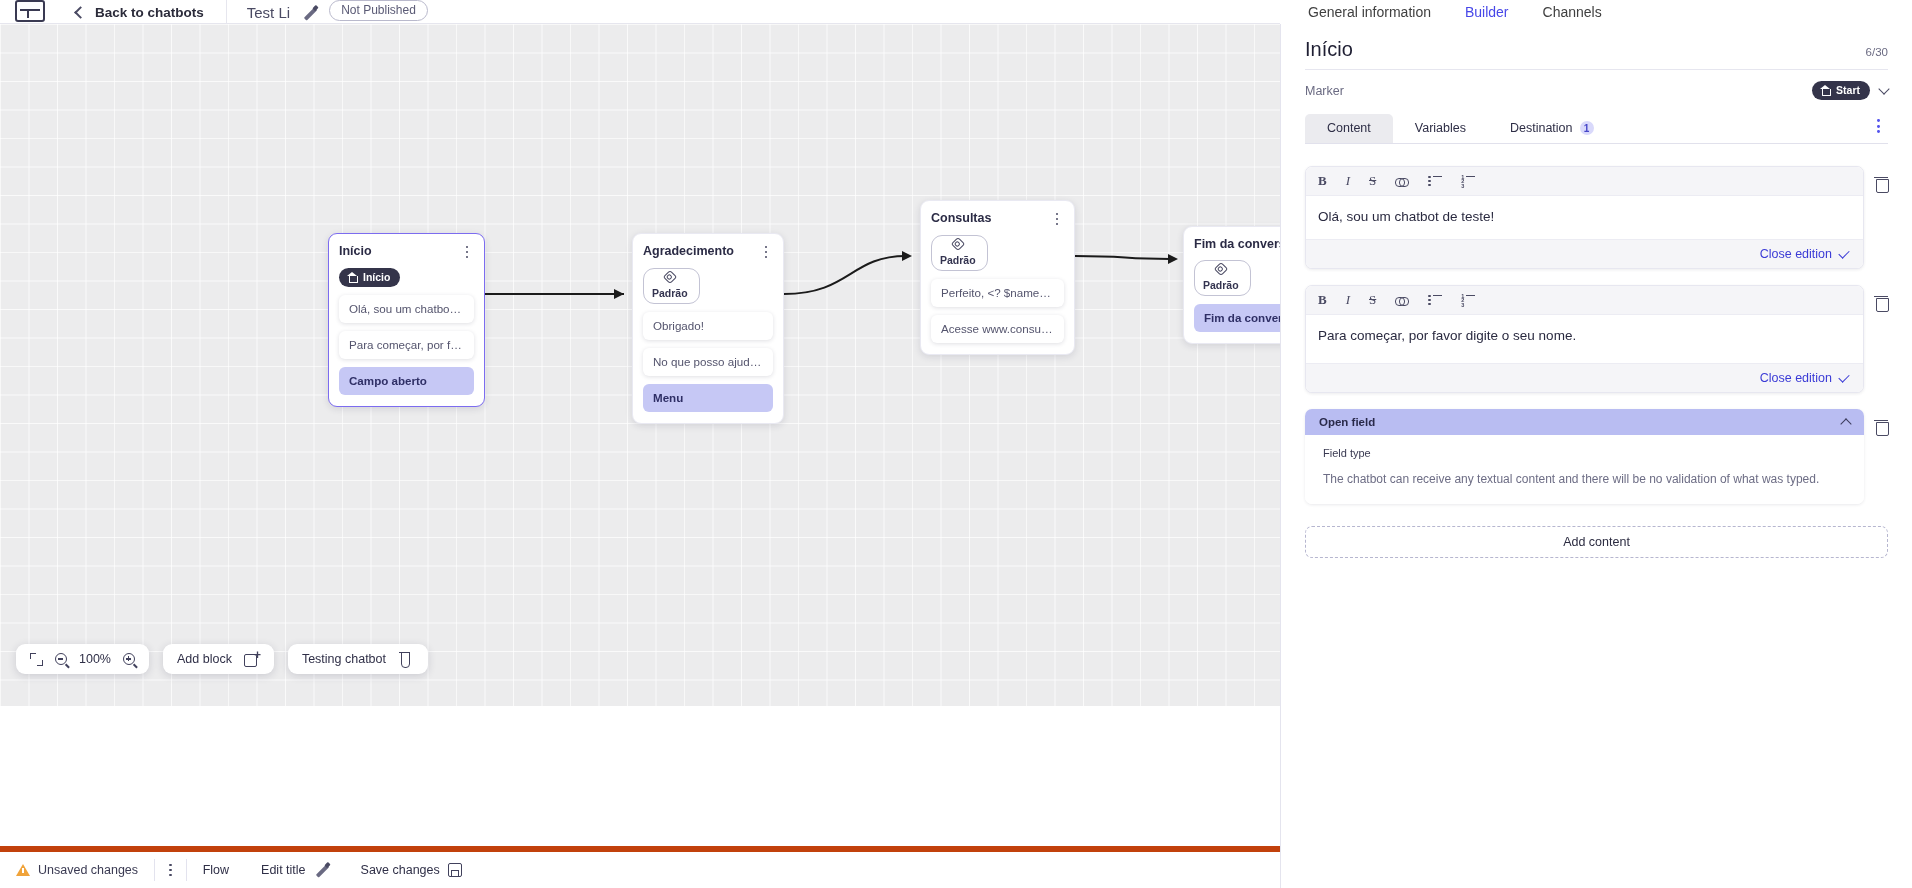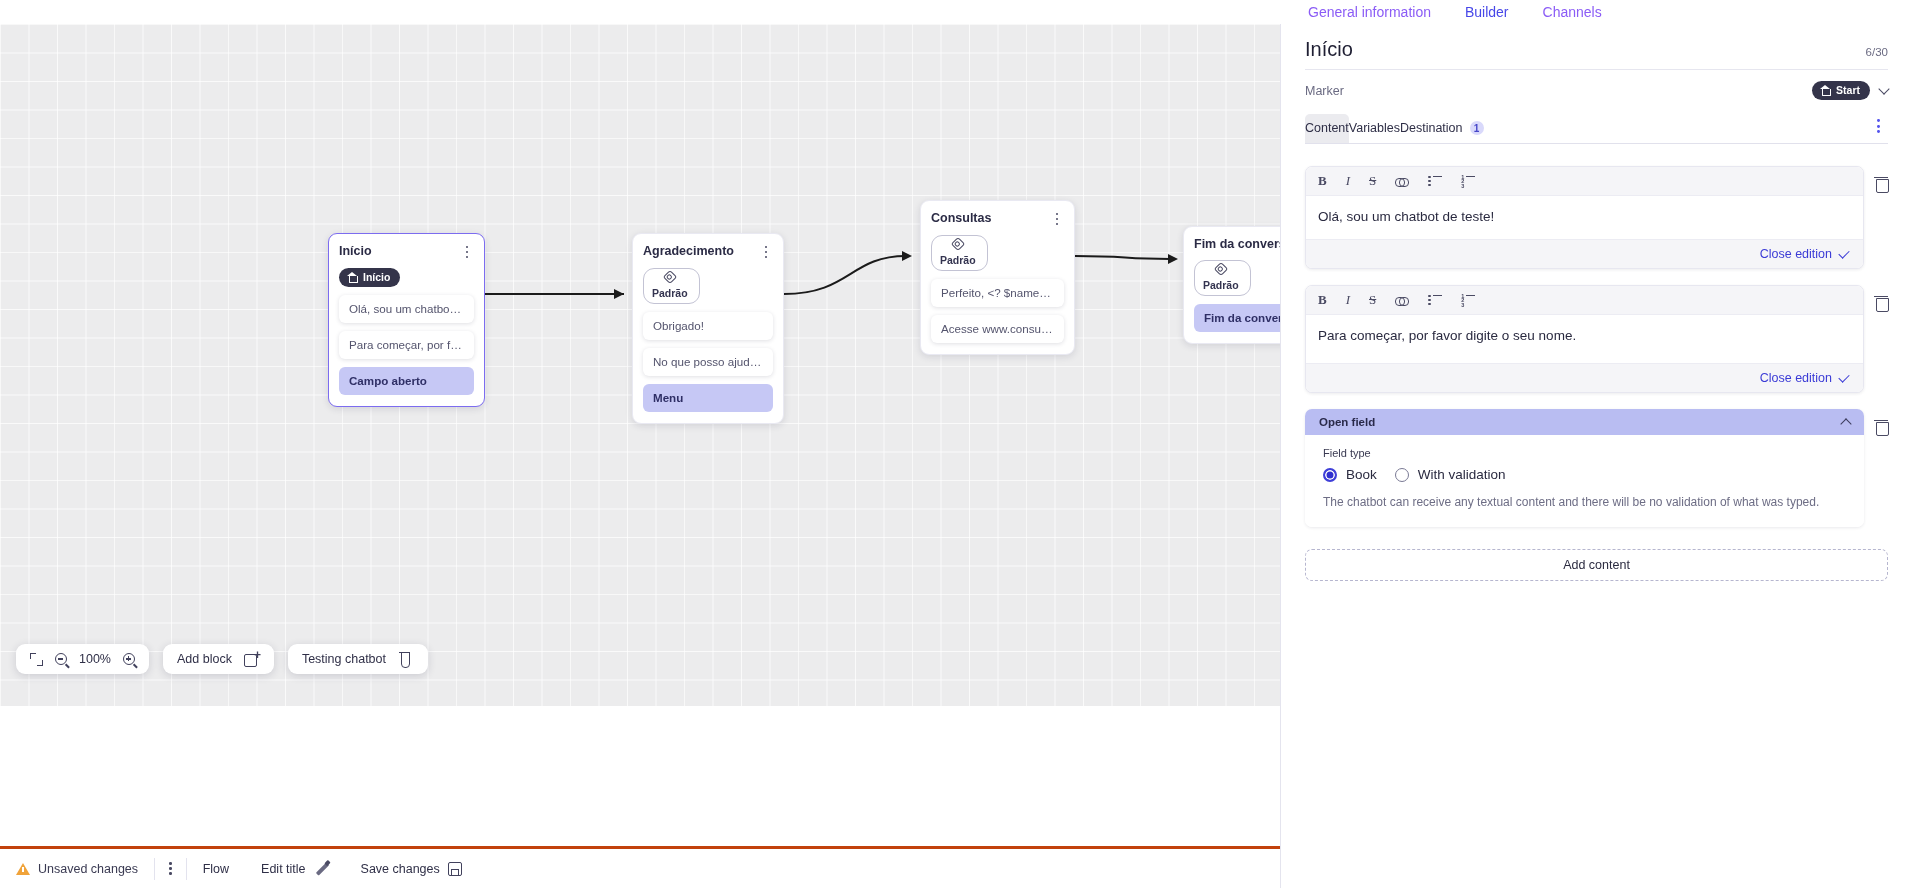--- a/index.html
+++ b/index.html
@@ -58,21 +58,21 @@
     font-size: 12px; padding: 2px 11px 3px; margin-bottom: 1px; background: #fff;
   }
 
   
   .rt-tabs {
     position: absolute; right: 0; top: 0; width: 632px; height: 28px;
     display: flex; align-items: flex-end; gap: 34px; padding: 0 40px 0 28px;
     background: #ffffff; z-index: 45;
   }
   .rt-tab {
-    font-size: 14px; color: #8b5cf6; padding-bottom: 6px; cursor: pointer;
+    font-size: 14px; color: #404040; padding-bottom: 6px; cursor: pointer;
     border-bottom: 2.5px solid transparent; white-space: nowrap;
   }
   .rt-tab.active { color: #4747e8; border-bottom-color: #4747e8; font-weight: 500; }
 
   
   .canvas {
     position: absolute; left: 0; top: 24px; width: 1281px; height: 682px;
     background-color: #ececed;
     background-image:
       linear-gradient(to right, rgba(255,255,255,.75) 1px, transparent 1px),
@@ -165,21 +165,21 @@
   }
   .flask-ico::before {
     content: ""; position: absolute; left: 3px; top: 0; width: 7px; height: 14px;
     border: 1.6px solid #41415c; border-radius: 0 0 4px 4px; border-top: 1.6px solid #41415c;
   }
   .flask-ico::after { content: ""; position: absolute; left: 1px; top: 0; width: 11px; height: 1.6px; background: #41415c; }
 
   
   .statusbar {
     position: absolute; left: 0; bottom: 0; width: 1281px; height: 42px;
-    background: #ffffff; border-top: 3px solid #c2410c;
+    background: #ffffff; border-top: 6px solid #c2410c;
     display: flex; align-items: center; gap: 0; z-index: 35;
   }
   .sb-unsaved { display: flex; align-items: center; gap: 8px; padding: 0 16px; font-size: 12.5px; color: #3a3a52; }
   .warn-ico { width: 0; height: 0; border-left: 7px solid transparent; border-right: 7px solid transparent;
               border-bottom: 12px solid #f0a33a; position: relative; }
   .warn-ico::after { content: ""; position: absolute; left: -1px; top: 4px; width: 2px; height: 5px; background: #fff; }
   .sb-div { width: 1px; height: 22px; background: #e3e3ee; }
   .sb-item { display: flex; align-items: center; gap: 8px; padding: 0 16px; font-size: 12.5px; color: #2f2f47; cursor: pointer; }
   .kebab-h { display: flex; flex-direction: column; gap: 2.5px; align-items: center; padding: 0 14px; cursor: pointer; }
   .kebab-h i { width: 2.6px; height: 2.6px; border-radius: 50%; background: #4a4a63; }
@@ -212,21 +212,21 @@
 
   .marker-row { display: flex; align-items: center; justify-content: space-between; margin-top: 11px; }
   .marker-label { font-size: 12.5px; color: #6a6a82; }
   .marker-ctl { display: flex; align-items: center; gap: 10px; }
   .chev-down { width: 8px; height: 8px; border-right: 1.8px solid #4a4a63; border-bottom: 1.8px solid #4a4a63;
                transform: rotate(45deg); margin-top: -3px; cursor: pointer; }
   .chev-up { width: 8px; height: 8px; border-right: 1.8px solid #3b3b5c; border-bottom: 1.8px solid #3b3b5c;
              transform: rotate(-135deg); margin-top: 3px; cursor: pointer; }
 
   .ptabs { display: flex; align-items: flex-end; margin-top: 14px; border-bottom: 1px solid #e1e1ec; position: relative; }
-  .ptab { font-size: 12.5px; color: #2e2e46; padding: 7px 0 8px; cursor: pointer; display: flex; align-items: center; gap: 7px; }
+  .ptab { font-size: 12.5px; color: #2e2e46; padding: 7px 22px 8px; cursor: pointer; display: flex; align-items: center; gap: 7px; }
   .ptab.active { background: #ebebef; border-radius: 5px 5px 0 0; font-weight: 500; }
   .ptab-badge { background: #d9d9fb; color: #4646c8; font-size: 10px; font-weight: 700;
                 border-radius: 50%; width: 14px; height: 14px; display: inline-flex;
                 align-items: center; justify-content: center; }
   .ptabs-kebab { margin-left: auto; display: flex; flex-direction: column; gap: 2.6px; align-items: center;
                  padding: 0 8px 10px; cursor: pointer; }
   .ptabs-kebab i { width: 2.8px; height: 2.8px; border-radius: 50%; background: #5454ee; }
 
   .content-area { margin-top: 22px; }
   .editor-block { display: flex; align-items: flex-start; gap: 10px; margin-bottom: 16px; }
@@ -297,20 +297,34 @@
     margin-top: 22px; border: 1.5px dashed #b6b6cf; border-radius: 7px; height: 32px;
     display: flex; align-items: center; justify-content: center;
     font-size: 12.5px; color: #2b2b40; cursor: pointer; background: #fff;
   }
 </style>
 </head>
 <body>
 
 <div class="app">
 
+  <div class="topbar">
+    <div class="tb-logo">
+      <div class="logo-mark"></div>
+    </div>
+    <div class="tb-back">
+      <span class="chev-left"></span>
+      <span class="tb-back-label">Back to chatbots</span>
+    </div>
+    <div class="tb-title-wrap">
+      <span class="tb-title">Test Li</span>
+      <span class="pencil-ico"></span>
+      <span class="badge-pill">Not Published</span>
+    </div>
+  </div>
 
   <div class="rt-tabs">
     <div class="rt-tab">General information</div>
     <div class="rt-tab active">Builder</div>
     <div class="rt-tab">Channels</div>
   </div>
 
   <div class="canvas">
 
     <svg class="edges" width="1281" height="682">
@@ -561,30 +575,20 @@
         </div>
 
         <div class="openfield-block">
           <div class="openfield-card">
             <div class="of-head">
               <span class="of-head-title">Open field</span>
               <span class="chev-up"></span>
             </div>
             <div class="of-body">
               <div class="of-label">Field type</div>
-              <div class="radio-row">
-                <label class="radio-opt">
-                  <span class="radio checked"></span>
-                  <span class="radio-label">Book</span>
-                </label>
-                <label class="radio-opt">
-                  <span class="radio"></span>
-                  <span class="radio-label">With validation</span>
-                </label>
-              </div>
               <div class="of-help">The chatbot can receive any textual content and there will be no validation of what was typed.</div>
             </div>
           </div>
           <span class="trash"></span>
         </div>
 
         <div class="add-content">
           <span>Add content</span>
         </div>
       </div>

